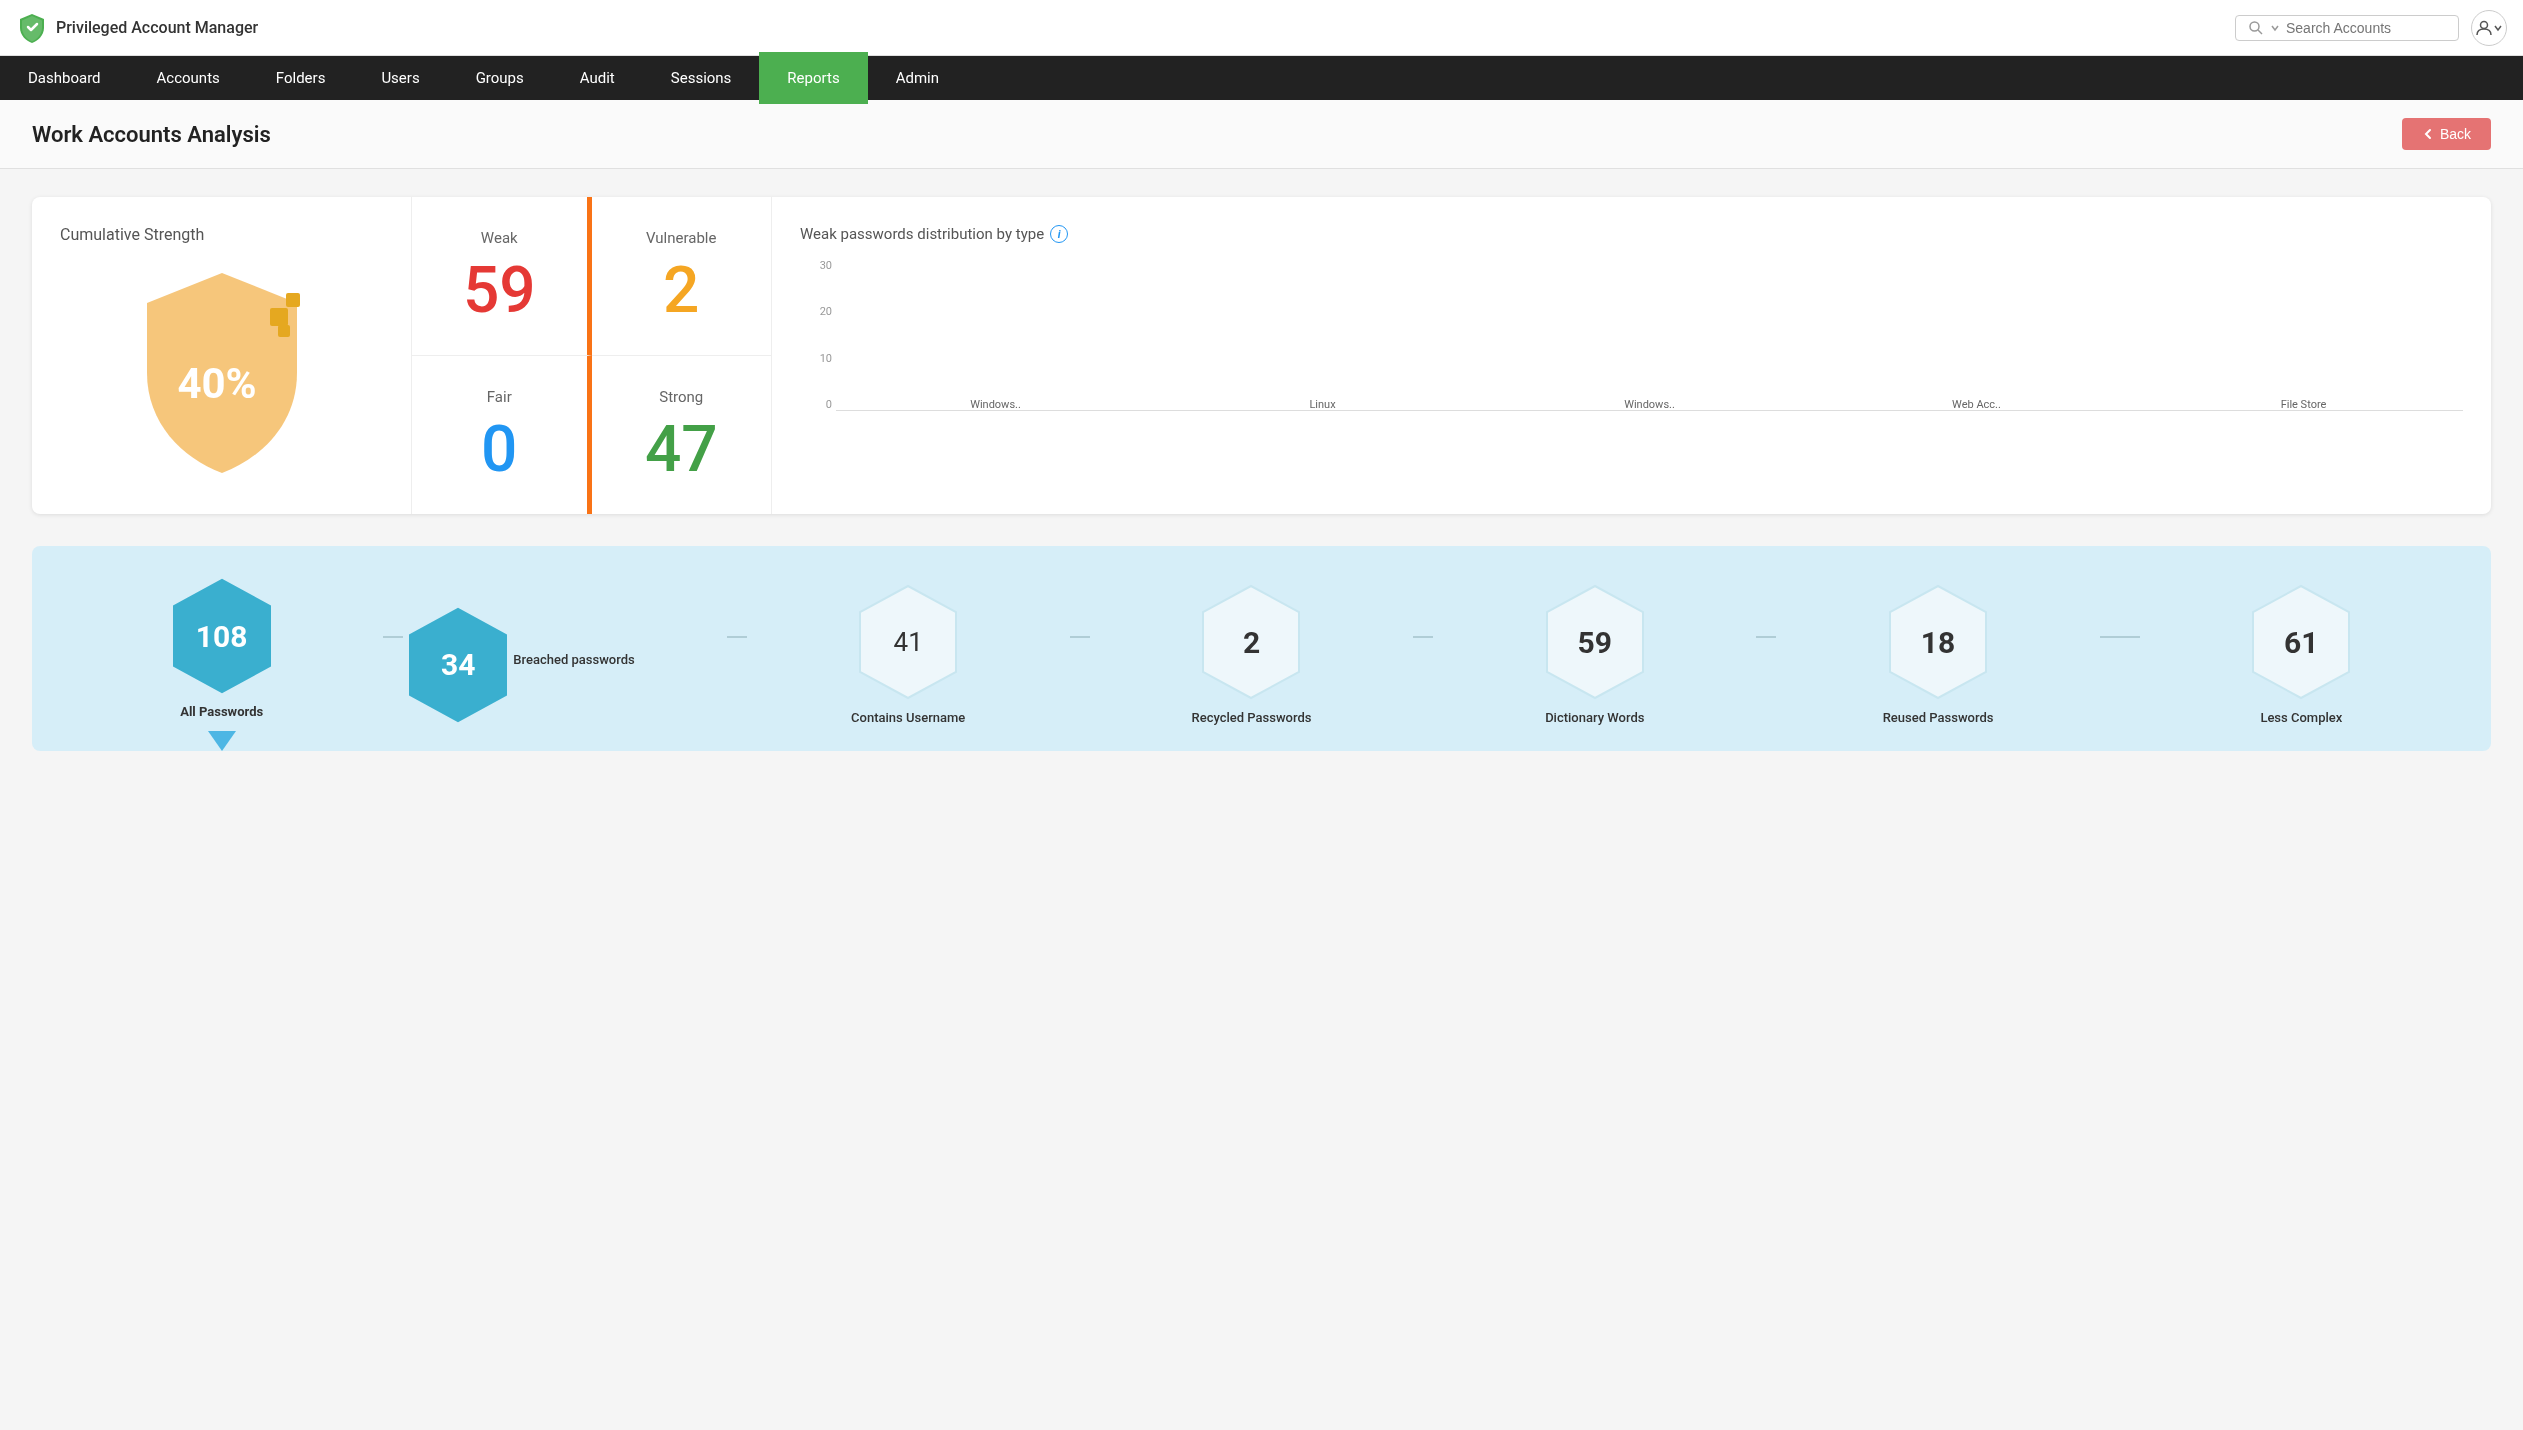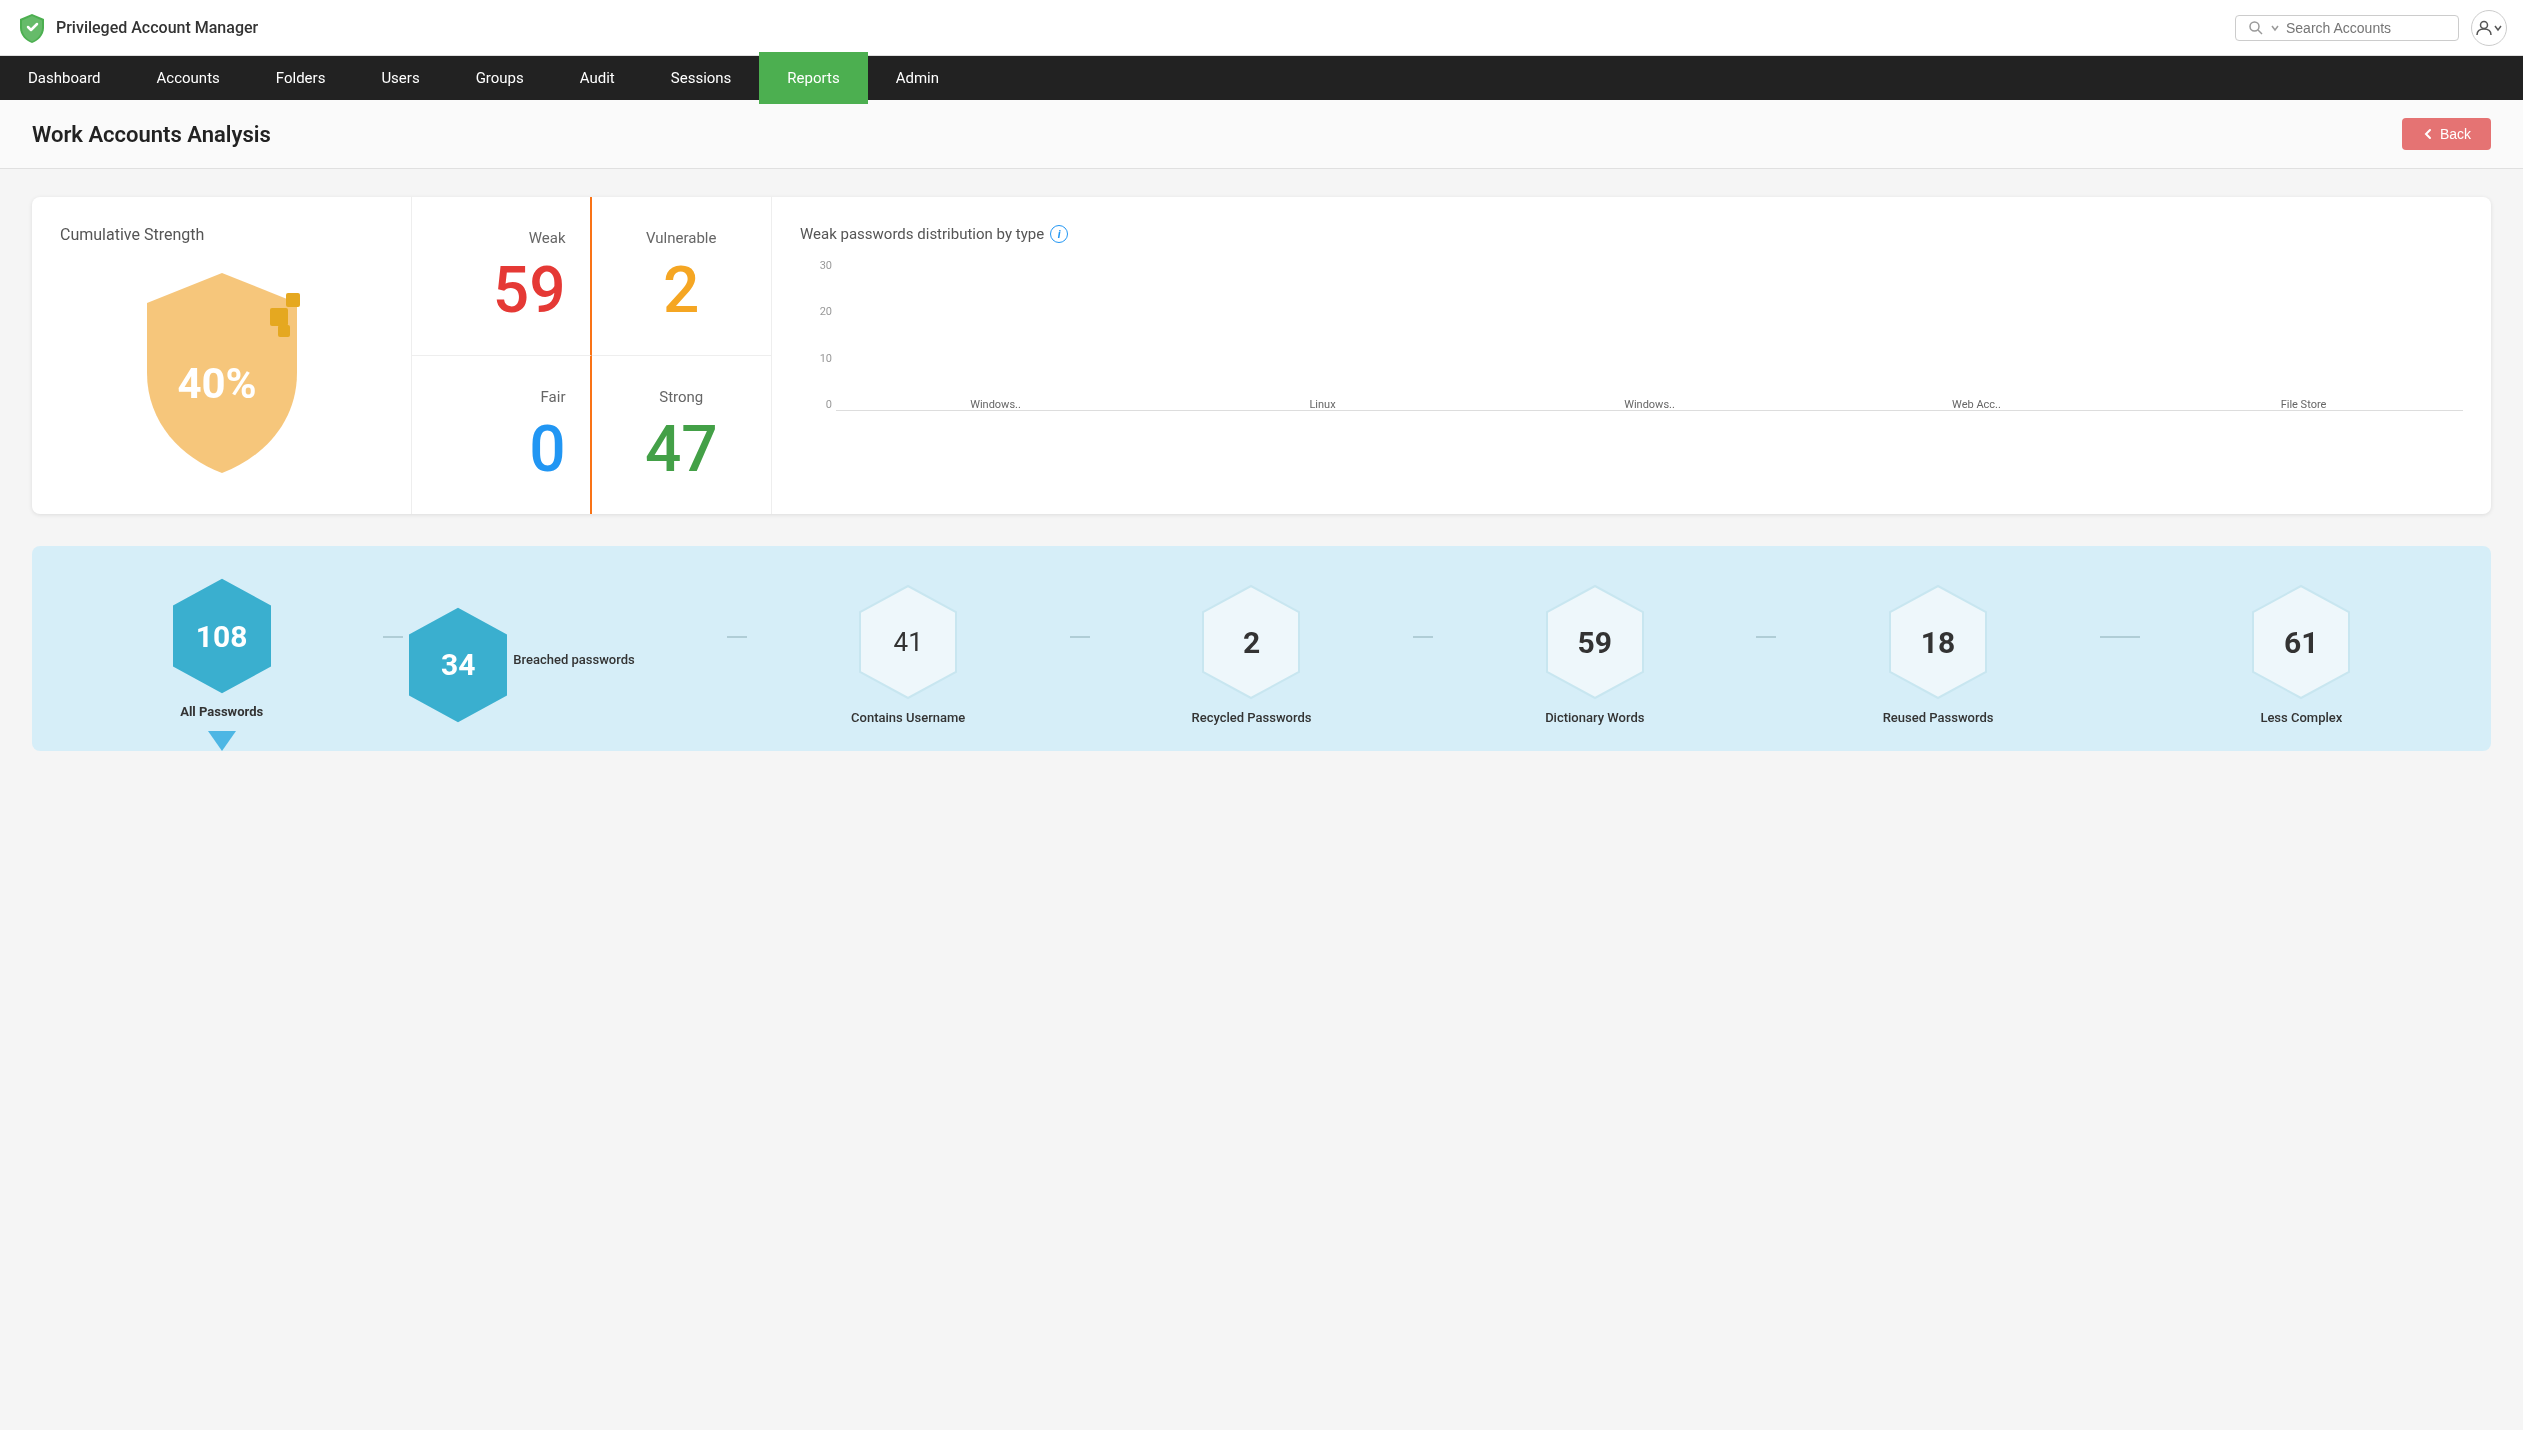--- a/index.html
+++ b/index.html
@@ -51,21 +51,21 @@
     
     .cumulative-card { flex: 0 0 380px; padding: 28px; border-right: 1px solid #eee; display: flex; flex-direction: column; }
     .cumulative-title { font-size: 16px; color: #555; margin-bottom: 16px; }
     .shield-container { display: flex; align-items: center; justify-content: center; flex: 1; position: relative; }
     .shield-svg { width: 200px; height: 220px; }
 
     
     .stats-grid { flex: 0 0 360px; border-right: 1px solid #eee; display: grid; grid-template-columns: 1fr 1fr; }
     .stat-cell { padding: 32px 24px; display: flex; flex-direction: column; align-items: center; justify-content: center; }
     .stat-cell:nth-child(1), .stat-cell:nth-child(2) { border-bottom: 1px solid #eee; }
-    .stat-cell:nth-child(1), .stat-cell:nth-child(3) { border-right: 2px solid #f97316; align-items: flex-end; }
+    .stat-cell:nth-child(1), .stat-cell:nth-child(3) { border-right: 5px solid #f97316; }
     .stat-label { font-size: 15px; color: #666; margin-bottom: 12px; }
     .stat-value { font-size: 64px; font-weight: 500; line-height: 1; }
     .stat-value.weak { color: #e53935; }
     .stat-value.vulnerable { color: #f5a623; }
     .stat-value.fair { color: #2196f3; }
     .stat-value.strong { color: #43a047; }
 
     
     .chart-card { flex: 1; padding: 28px; }
     .chart-title { font-size: 15px; color: #555; margin-bottom: 16px; display: flex; align-items: center; gap: 6px; }

